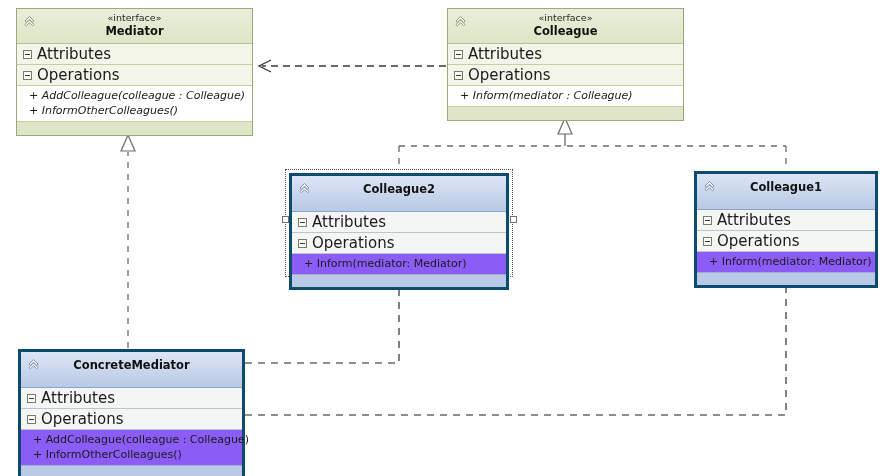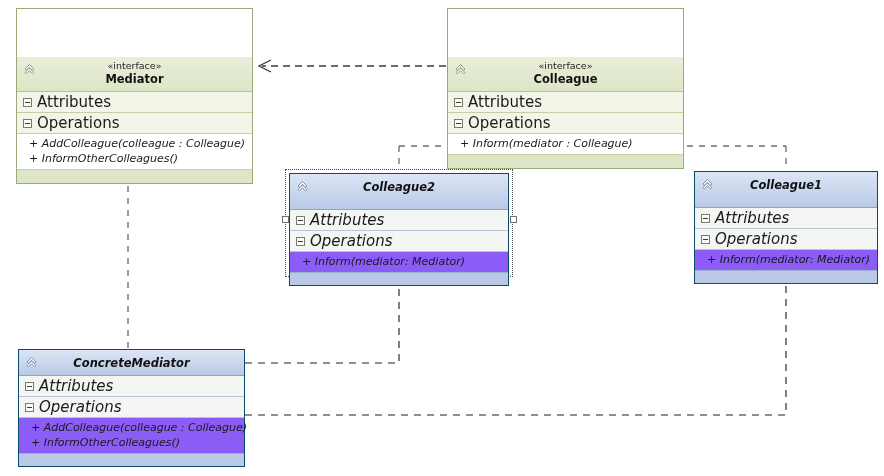--- a/index.html
+++ b/index.html
@@ -96,34 +96,33 @@
   .umlbox .foot {
     height: 13px;
     box-sizing: border-box;
   }
 
   
   .green { border-color: #9aaa7b; }
   .green .hdr {
     background: linear-gradient(to bottom, #e9eedb 0%, #dde6c6 100%);
     border-bottom: 1px solid #b6c196;
-    margin-top: 48px;
   }
   .green .sect {
     background: #f2f5e8;
     border-bottom: 1px solid #c4cfa6;
   }
   .green .sect.attrs { border-bottom: 1px solid #c4cfa6; }
   .green .members { border-bottom: 1px solid #c4cfa6; }
   .green .member { font-style: italic; }
   .green .foot { background: #dde6c6; }
   .green .chev svg path { fill: #ffffff; stroke: #8d9a74; }
 
   
-  .blue { border: 1px solid #0c4a6e; font-style: italic; }
+  .blue { border: 3px solid #0c4a6e; }
   .blue .hdr {
     background: linear-gradient(to bottom, #dbe5f4 0%, #b9c9e6 100%);
     border-bottom: 1px solid #8ba3c8;
   }
   .blue .sect {
     background: #f4f6f4;
     border-bottom: 1px solid #b9c4d4;
   }
   .blue .members { background: #8b5cf6; }
   .blue .foot { background: #b9c9e6; border-top: 1px solid #9db1d2; }
@@ -288,21 +287,21 @@
       <span class="pm"></span>
       <span>Operations</span>
     </div>
     <div class="members">
       <div class="member">+ Inform(mediator: Mediator)</div>
     </div>
     <div class="foot"></div>
   </div>
 
   <div class="umlbox blue" id="box-concretemediator" style="left:18px; top:349px; width:227px;">
-    <div class="hdr" style="padding-top:6px; padding-bottom:4px;">
+    <div class="hdr" style="padding-top:6px; padding-bottom:14px;">
       <span class="chev">
         <svg width="15" height="15" viewBox="0 0 15 15">
           <path d="M3 8 L7.5 3.5 L12 8 L10.5 9.2 L7.5 6.2 L4.5 9.2 Z"></path>
           <path d="M3 11.5 L7.5 7 L12 11.5 L10.5 12.7 L7.5 9.7 L4.5 12.7 Z"></path>
         </svg>
       </span>
       <span class="cname">ConcreteMediator</span>
     </div>
     <div class="sect attrs">
       <span class="pm"></span>

